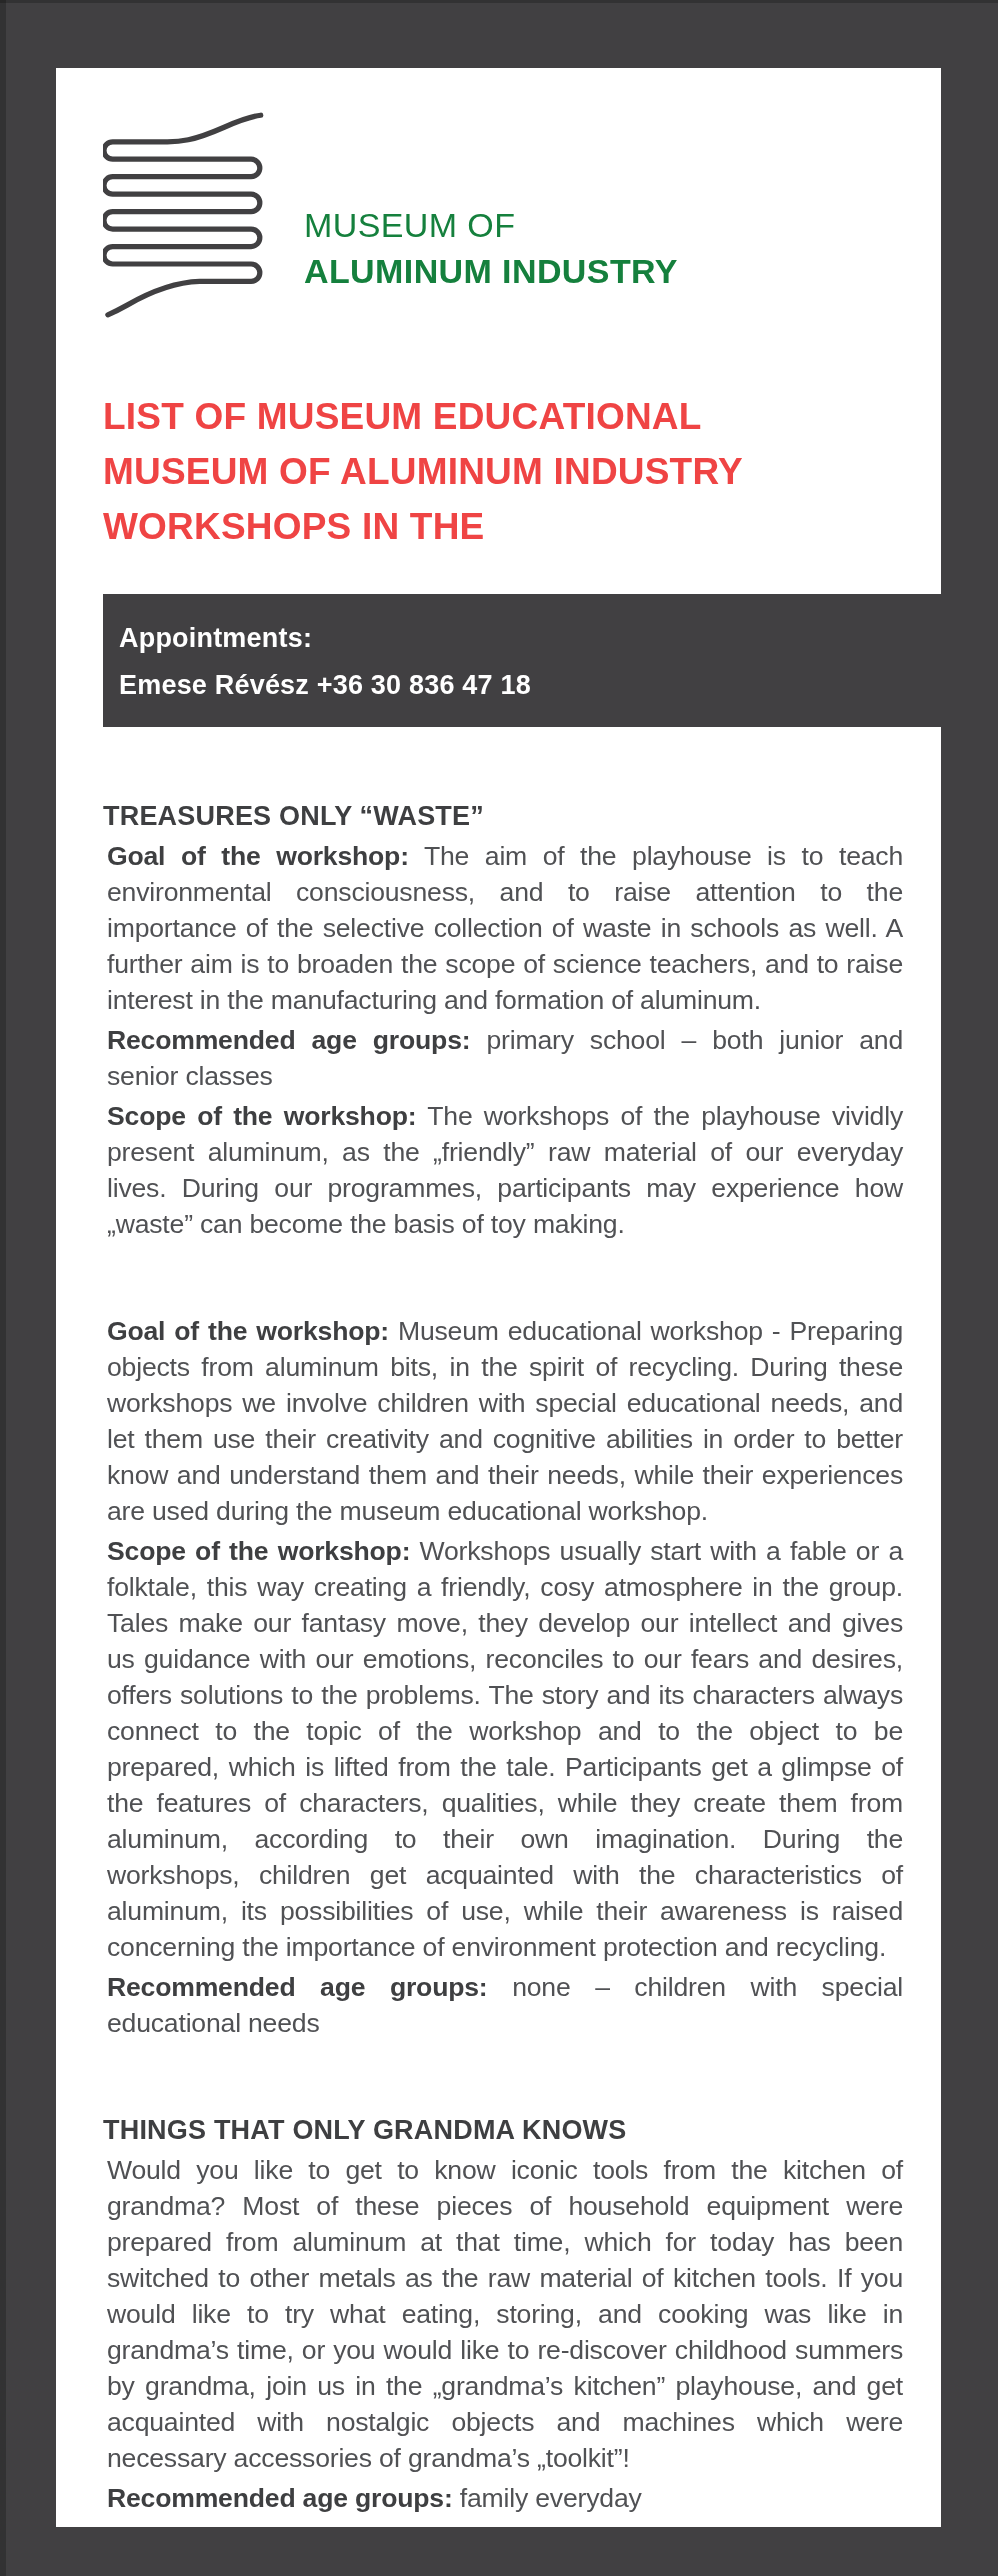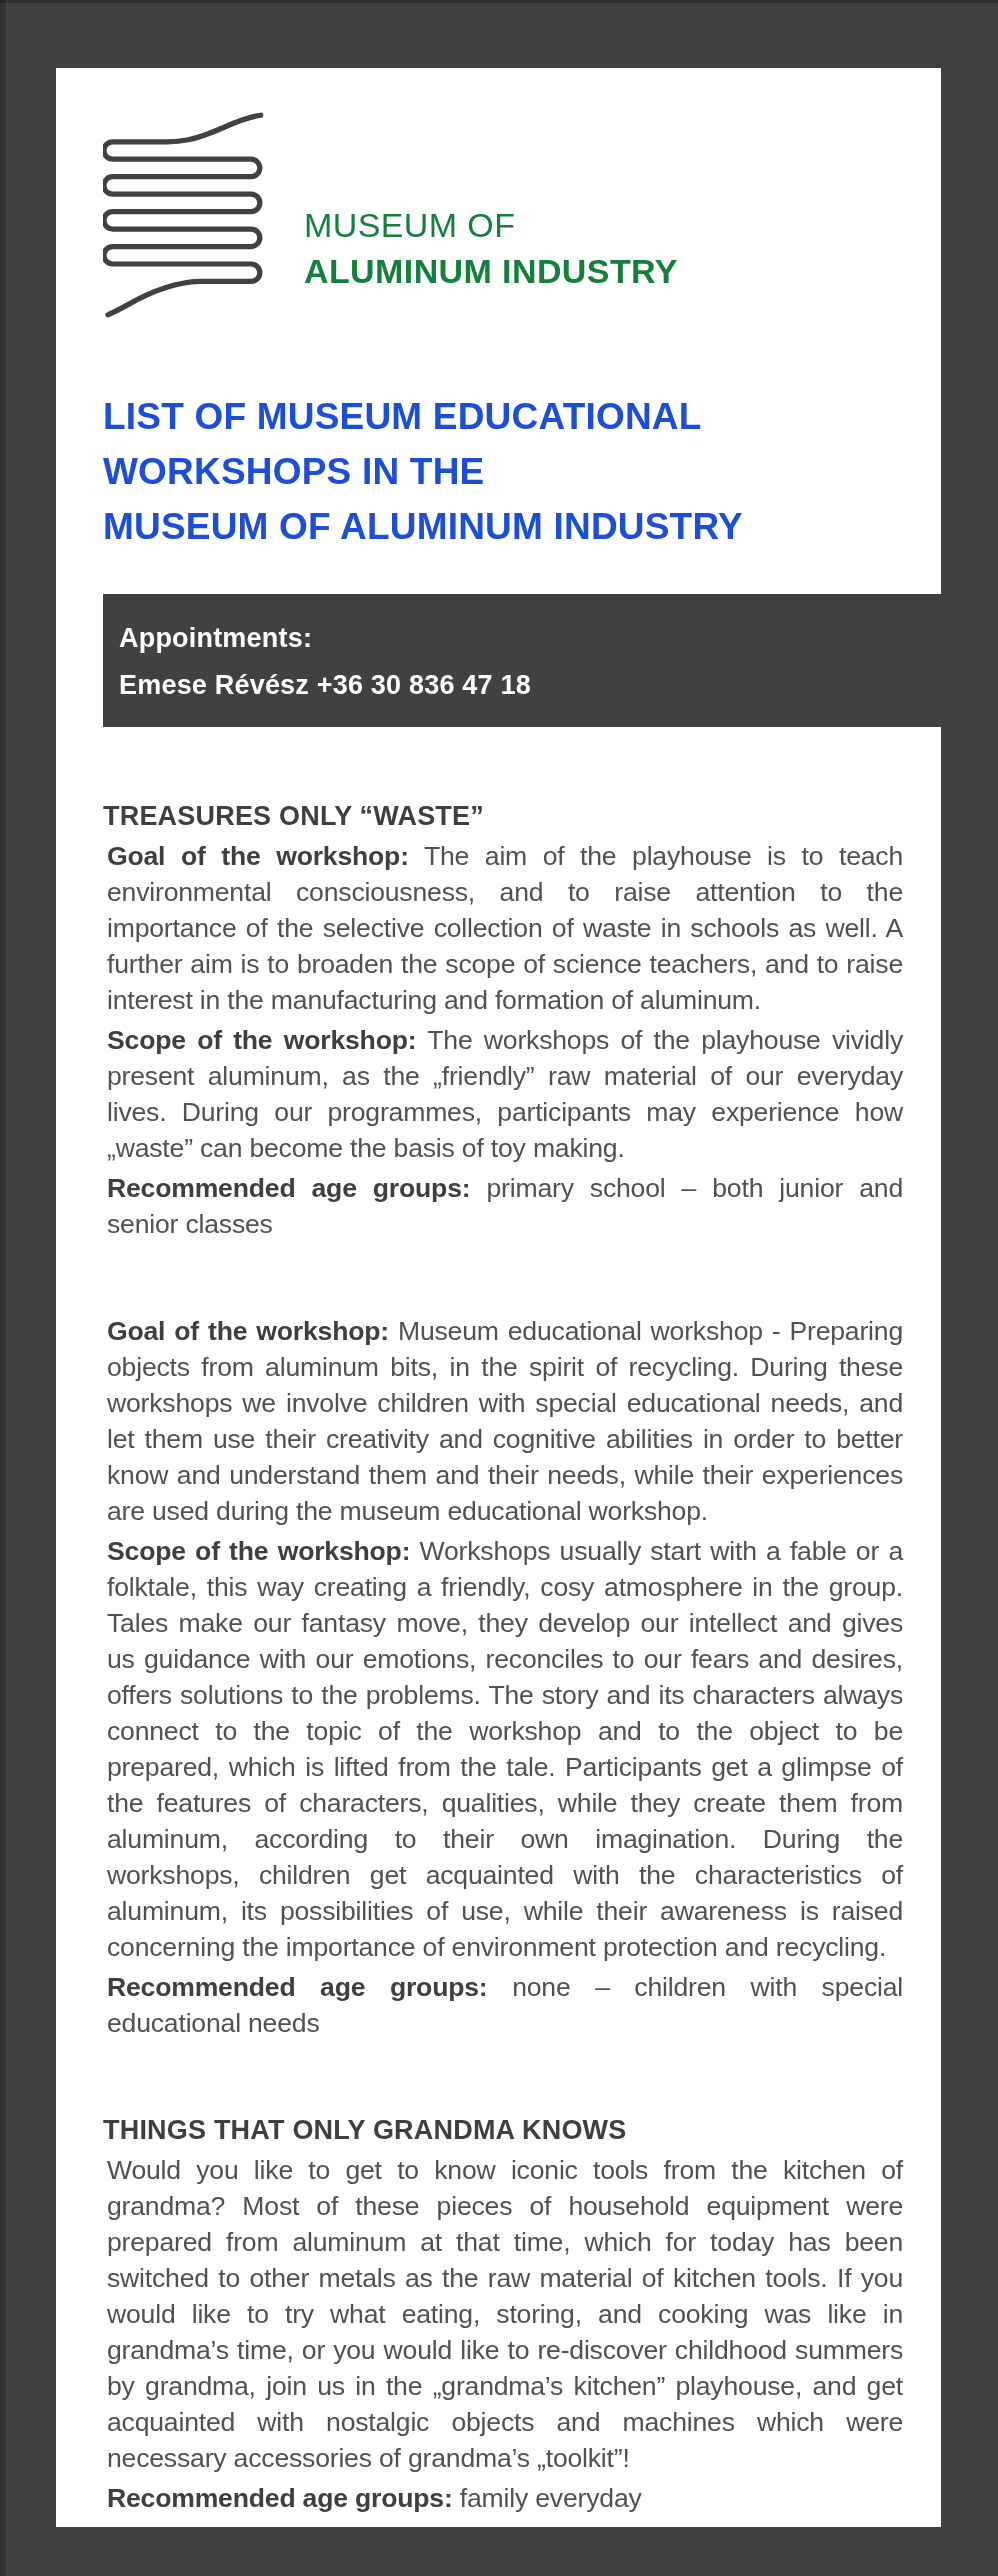--- a/index.html
+++ b/index.html
@@ -42,21 +42,21 @@
     color: #15803d;
     font-size: 34px;
     line-height: 46px;
     letter-spacing: 0.4px;
     white-space: nowrap;
   }
   .logo-text .l1 { font-weight: 400; }
   .logo-text .l2 { font-weight: 700; }
   h1 {
     margin: 71px 0 0 0;
-    color: #1d4ed8;
+    color: #ef4444;
     font-size: 37px;
     line-height: 55px;
     font-weight: 700;
     letter-spacing: 0.2px;
   }
   .appointments {
     margin-top: 40px;
     background: #414042;
     color: #ffffff;
     box-sizing: border-box;
@@ -120,34 +120,34 @@
                C 22 244.5 13 249 6 252" fill="none" stroke="#414042" stroke-width="6.5" stroke-linecap="round" stroke-linejoin="round"></path>
     </svg>
     <div class="logo-text">
       <div class="l1">MUSEUM OF</div>
       <div class="l2">ALUMINUM INDUSTRY</div>
     </div>
   </header>
 
   <h1>
     <div>LIST OF MUSEUM EDUCATIONAL</div>
+    <div>MUSEUM OF ALUMINUM INDUSTRY</div>
     <div>WORKSHOPS IN THE</div>
-    <div>MUSEUM OF ALUMINUM INDUSTRY</div>
   </h1>
 
   <div class="appointments">
     <div>Appointments:</div>
     <div>Emese Révész +36 30 836 47 18</div>
   </div>
 
   <section>
     <h2>TREASURES ONLY “WASTE”</h2>
     <p><strong>Goal of the workshop:</strong> <span>The aim of the playhouse is to teach environmental consciousness, and to raise attention to the importance of the selective collection of waste in schools as well. A further aim is to broaden the scope of science teachers, and to raise interest in the manufacturing and formation of aluminum.</span></p>
+    <p><strong>Recommended age groups:</strong> <span>primary school – both junior and senior classes</span></p>
     <p><strong>Scope of the workshop:</strong> <span>The workshops of the playhouse vividly present aluminum, as the „friendly” raw material of our everyday lives. During our programmes, participants may experience how „waste” can become the basis of toy making.</span></p>
-    <p><strong>Recommended age groups:</strong> <span>primary school – both junior and senior classes</span></p>
   </section>
 
   <section>
     <p><strong>Goal of the workshop:</strong> <span>Museum educational workshop - Preparing objects from aluminum bits, in the spirit of recycling. During these workshops we involve children with special educational needs, and let them use their creativity and cognitive abilities in order to better know and understand them and their needs, while their experiences are used during the museum educational workshop.</span></p>
     <p><strong>Scope of the workshop:</strong> <span>Workshops usually start with a fable or a folktale, this way creating a friendly, cosy atmosphere in the group. Tales make our fantasy move, they develop our intellect and gives us guidance with our emotions, reconciles to our fears and desires, offers solutions to the problems. The story and its characters always connect to the topic of the workshop and to the object to be prepared, which is lifted from the tale. Participants get a glimpse of the features of characters, qualities, while they create them from aluminum, according to their own imagination. During the workshops, children get acquainted with the characteristics of aluminum, its possibilities of use, while their awareness is raised concerning the importance of environment protection and recycling.</span></p>
     <p><strong>Recommended age groups:</strong> <span>none – children with special educational needs</span></p>
   </section>
 
   <section>
     <h2>THINGS THAT ONLY GRANDMA KNOWS</h2>

